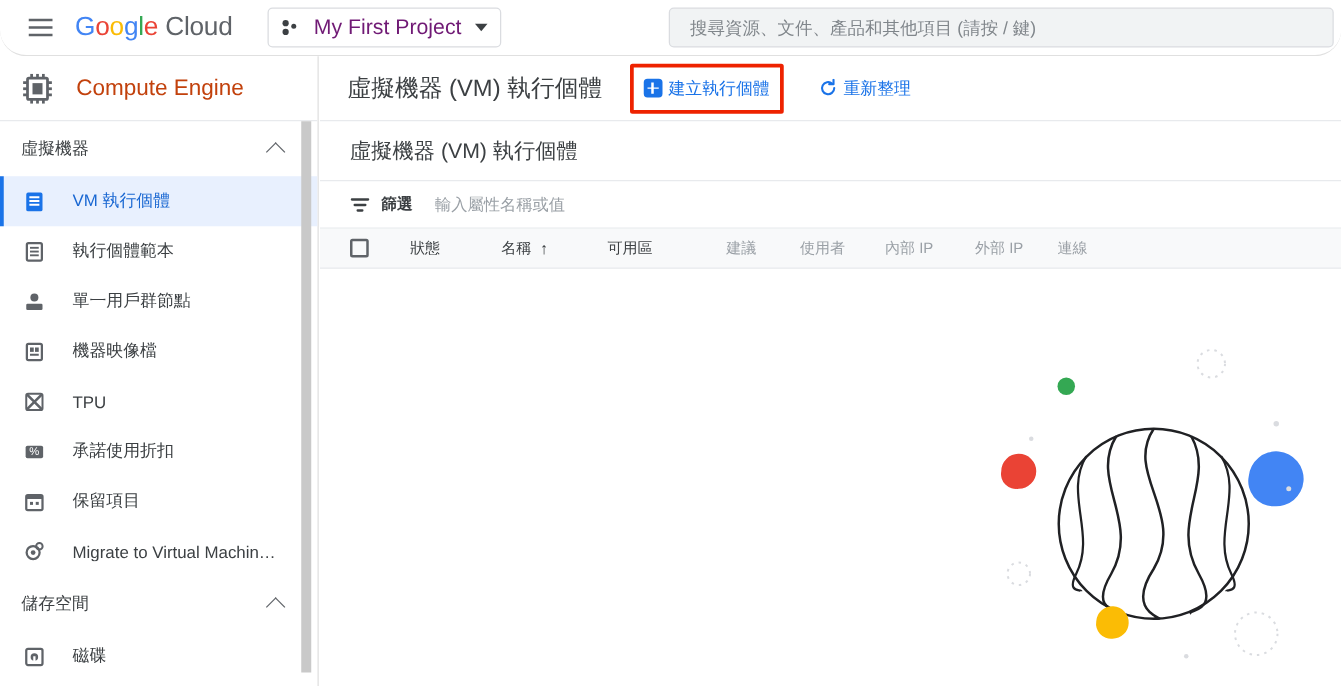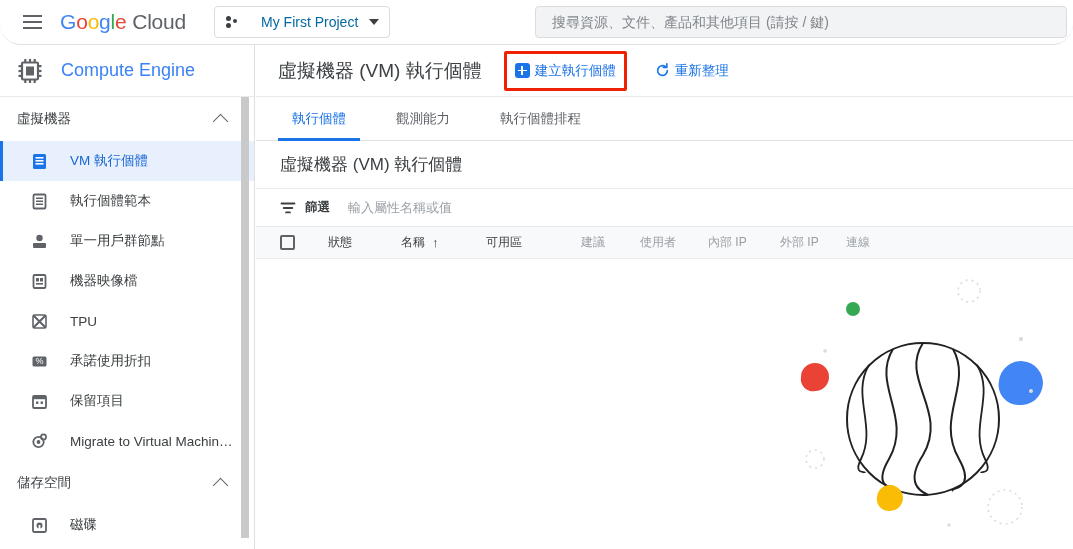--- a/index.html
+++ b/index.html
@@ -44,21 +44,21 @@
     cursor: pointer; background: #fff;
   }
   .dots-icon { position: relative; width: 15px; height: 14px; flex: none; }
   .dots-icon i {
     position: absolute; background: #3c4043; border-radius: 50%; display: block;
   }
   .dots-icon i:nth-child(1) { width: 5px; height: 5px; left: 0; top: 0.5px; }
   .dots-icon i:nth-child(2) { width: 5px; height: 5px; left: 0; top: 8px; }
   .dots-icon i:nth-child(3) { width: 4px; height: 4px; left: 7px; top: 3.5px; }
   .project-name {
-    margin-left: 20px; font-size: 14px; color: #0369a1; white-space: nowrap;
+    margin-left: 10px; font-size: 17px; color: #701a75; white-space: nowrap;
   }
   .chev-down {
     margin-left: 11px; width: 0; height: 0;
     border-left: 5.5px solid transparent; border-right: 5.5px solid transparent;
     border-top: 6px solid #3c4043;
   }
 
   .search-box {
     position: absolute; left: 535px; top: 6px; width: 532px; height: 32px;
     border: 1px solid #dadce0; border-radius: 4px; background: #f1f3f4;
@@ -74,37 +74,37 @@
   .sidebar {
     position: absolute; left: 0; top: 45px; width: 255px; height: 504px;
     background: #fff; border-right: 1px solid #e0e0e0; overflow: hidden;
   }
   .se-header {
     height: 52px; display: flex; align-items: center;
     border-bottom: 1px solid #e8eaed; padding-left: 17px;
   }
   .chip-icon { width: 26px; height: 24px; flex: none; }
   .se-title {
-    margin-left: 18px; font-size: 18px; color: #3b82f6; white-space: nowrap;
+    margin-left: 18px; font-size: 18px; color: #c2410c; white-space: nowrap;
   }
 
   .nav-scroll { position: relative; height: 452px; }
   .section-label {
     display: flex; align-items: center; height: 44px;
     padding-left: 17px; padding-right: 28px;
     font-size: 13.5px; color: #3c4043; cursor: pointer; user-select: none; gap: 47px;
   }
   .section-label .caret {
     margin-left: auto; width: 11px; height: 11px;
     border-left: 1.6px solid #5f6368; border-top: 1.6px solid #5f6368;
     transform: rotate(45deg); margin-top: 4px;
   }
   .nav-item {
     position: relative; display: flex; align-items: center; height: 40px;
-    padding-left: 30px; cursor: pointer; font-size: 13.5px; color: #3c4043;
+    padding-left: 18px; cursor: pointer; font-size: 13.5px; color: #3c4043;
   }
   .nav-item .ic { width: 19px; height: 19px; flex: none; }
   .nav-item .lbl {
     margin-left: 21px; white-space: nowrap; overflow: hidden;
     text-overflow: ellipsis; max-width: 168px;
   }
   .nav-item.active { background: #e8f0fe; color: #1967d2; }
   .nav-item.active::before {
     content: ""; position: absolute; left: 0; top: 0; bottom: 0; width: 3px;
     background: #1a73e8;
@@ -381,31 +381,20 @@
         <span class="glyph">
           <svg viewBox="0 0 16 16" width="15" height="15">
               <path d="M13.2 8 A5.2 5.2 0 1 1 11.4 4.1" stroke="#1a73e8" stroke-width="1.8" fill="none" stroke-linecap="round"></path>
               <path d="M12.6 0.9 L12.6 4.6 L8.9 4.6" stroke="#1a73e8" stroke-width="1.8" fill="none" stroke-linecap="round" stroke-linejoin="round"></path>
             </svg>
         </span>
         <span>重新整理</span>
       </div>
     </div>
 
-    <div class="tabs">
-      <div class="tab active">
-          <span>執行個體</span>
-        </div>
-      <div class="tab" style="margin-left:22px;">
-          <span>觀測能力</span>
-        </div>
-      <div class="tab" style="margin-left:22px;">
-          <span>執行個體排程</span>
-        </div>
-    </div>
 
     <div class="section-title">虛擬機器 (VM) 執行個體</div>
 
     <div class="filter-row">
       <span class="filter-icon">
         <svg viewBox="0 0 16 14" width="16" height="14">
             <rect x="0.6" y="1.6" width="14.8" height="1.9" rx="0.9" fill="#3c4043"></rect>
             <rect x="2.8" y="6" width="10.4" height="1.9" rx="0.9" fill="#3c4043"></rect>
             <rect x="5.2" y="10.4" width="5.6" height="1.9" rx="0.9" fill="#3c4043"></rect>
           </svg>

